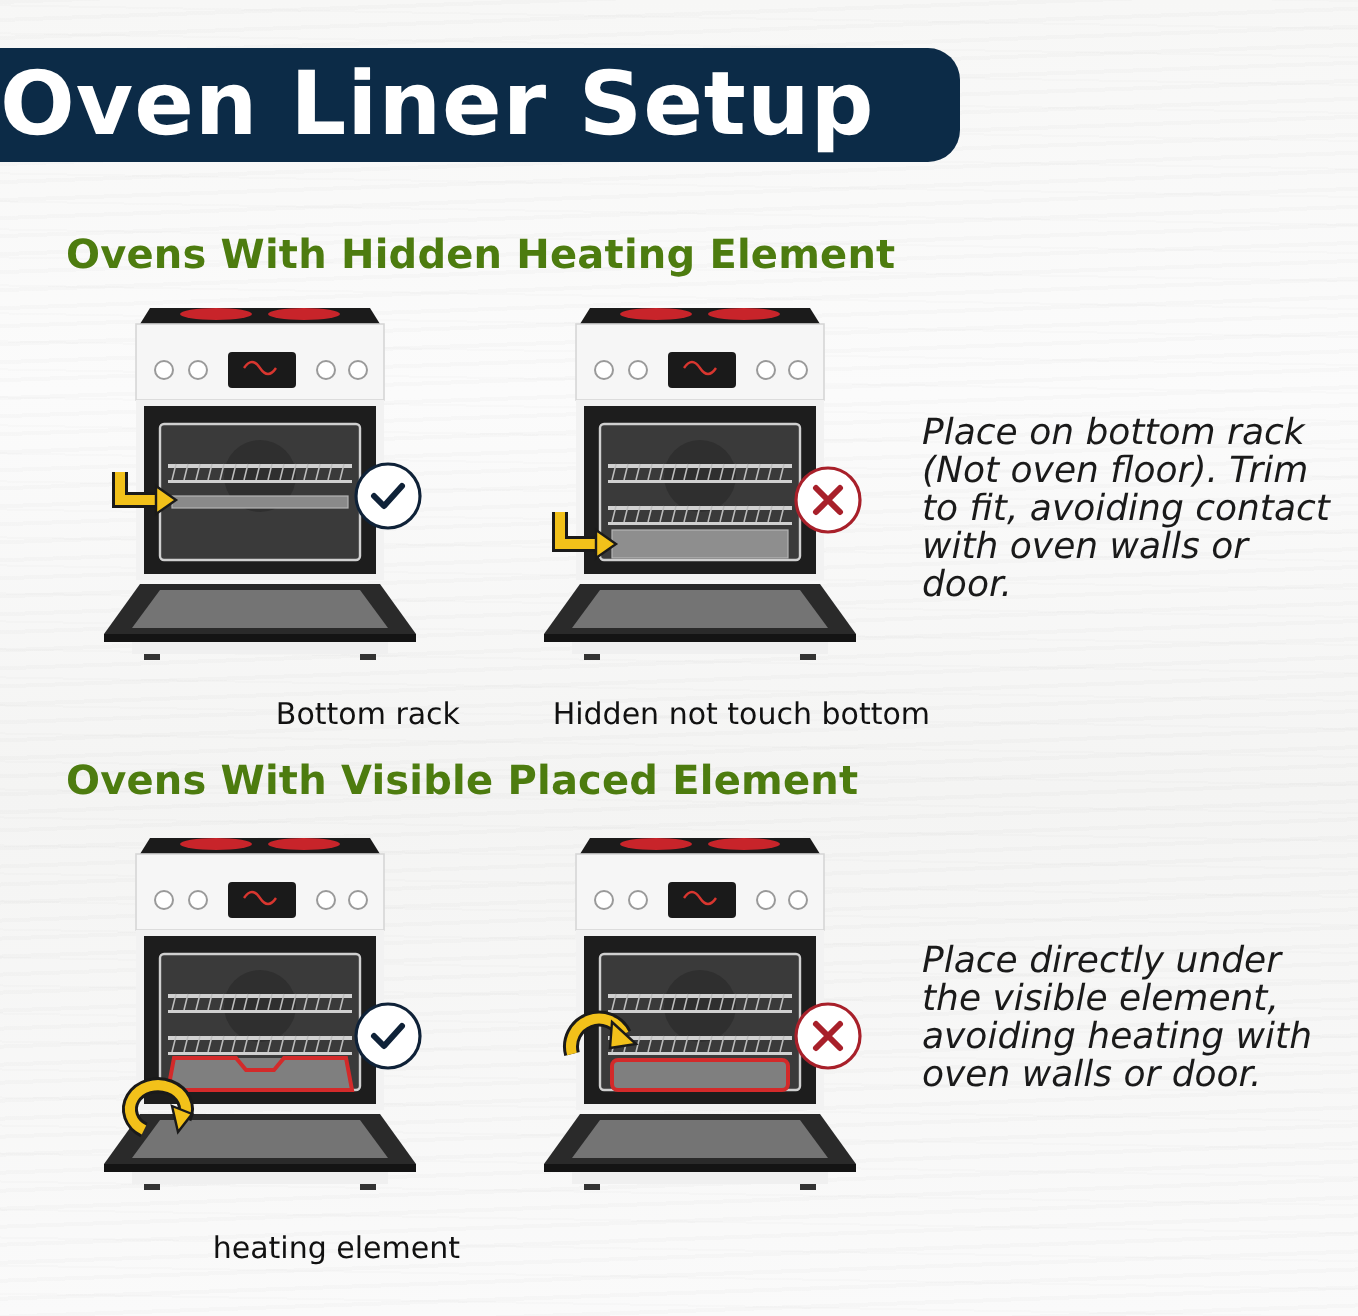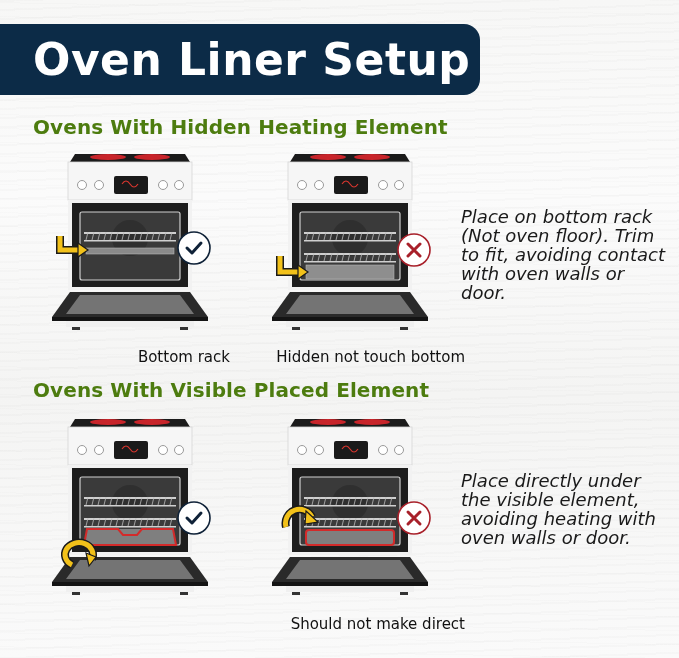--- a/index.html
+++ b/index.html
@@ -11,25 +11,24 @@
     color: #0f2238;
   }
   .grain {
     position: absolute; inset: 0;
     background:
       repeating-linear-gradient(178deg, rgba(0,0,0,0.015) 0 2px, rgba(255,255,255,0) 2px 9px),
       repeating-linear-gradient(181deg, rgba(0,0,0,0.012) 0 1px, rgba(255,255,255,0) 1px 14px);
     pointer-events: none;
   }
   .banner {
-    position: absolute; left: 0; top: 24px; width: 480px; height: 71px;
+    position: absolute; left: 0; top: 24px; width: 480px; height: 57px;
     background: #0c2b47;
     border-radius: 0 16px 16px 0;
     display: flex; align-items: center;
-    padding-left: 33px;
   }
   .banner-title {
     color: #ffffff; font-weight: bold; font-size: 44px; letter-spacing: 0.5px;
     font-family: "DejaVu Sans", sans-serif;
   }
   .section-title {
     position: absolute; left: 33px;
     font-size: 20px; color: #4d7c0f; font-weight: 600;
     font-family: "DejaVu Sans", sans-serif;
     letter-spacing: 0.1px;
@@ -197,18 +196,18 @@
     <path d="M36 122 A14 14 0 0 1 62 112" fill="none" stroke="#f2c11a" stroke-width="5"></path>
     <path d="M56 106 L68 117 L55 119 Z" fill="#f2c11a" stroke="#1a1a1a" stroke-width="1.2"></path>
   </g>
   <g>
     <circle cx="164" cy="113" r="16" fill="#fff" stroke="#a8202a" stroke-width="1.6"></circle>
     <path d="M158 107 L170 119 M170 107 L158 119" stroke="#a8202a" stroke-width="3" stroke-linecap="round"></path>
   </g>
 </svg>
 
 <div class="caption" style="left:30px;top:615px;width:200px;">
+  <div>heating element</div>
 </div>
 <div class="caption" style="left:240px;top:615px;width:225px;">
-  <div>Should not make direct</div>
 </div>
 
 <div class="note" style="top:471px;">Place directly under the visible element, avoiding heating with oven walls or door.</div>
 
 </body></html>

